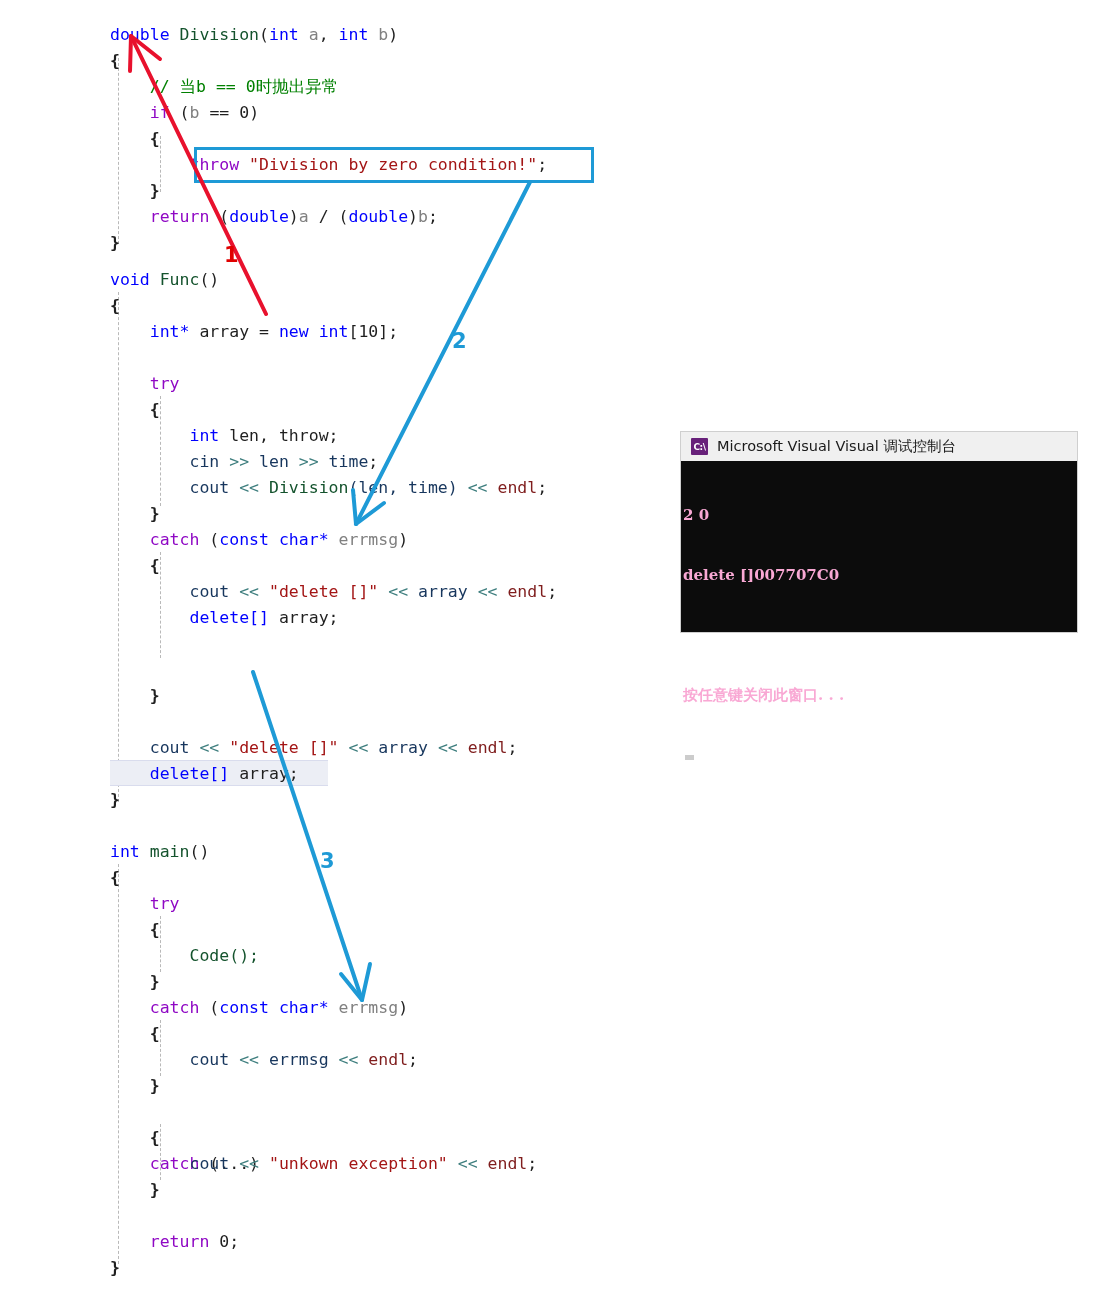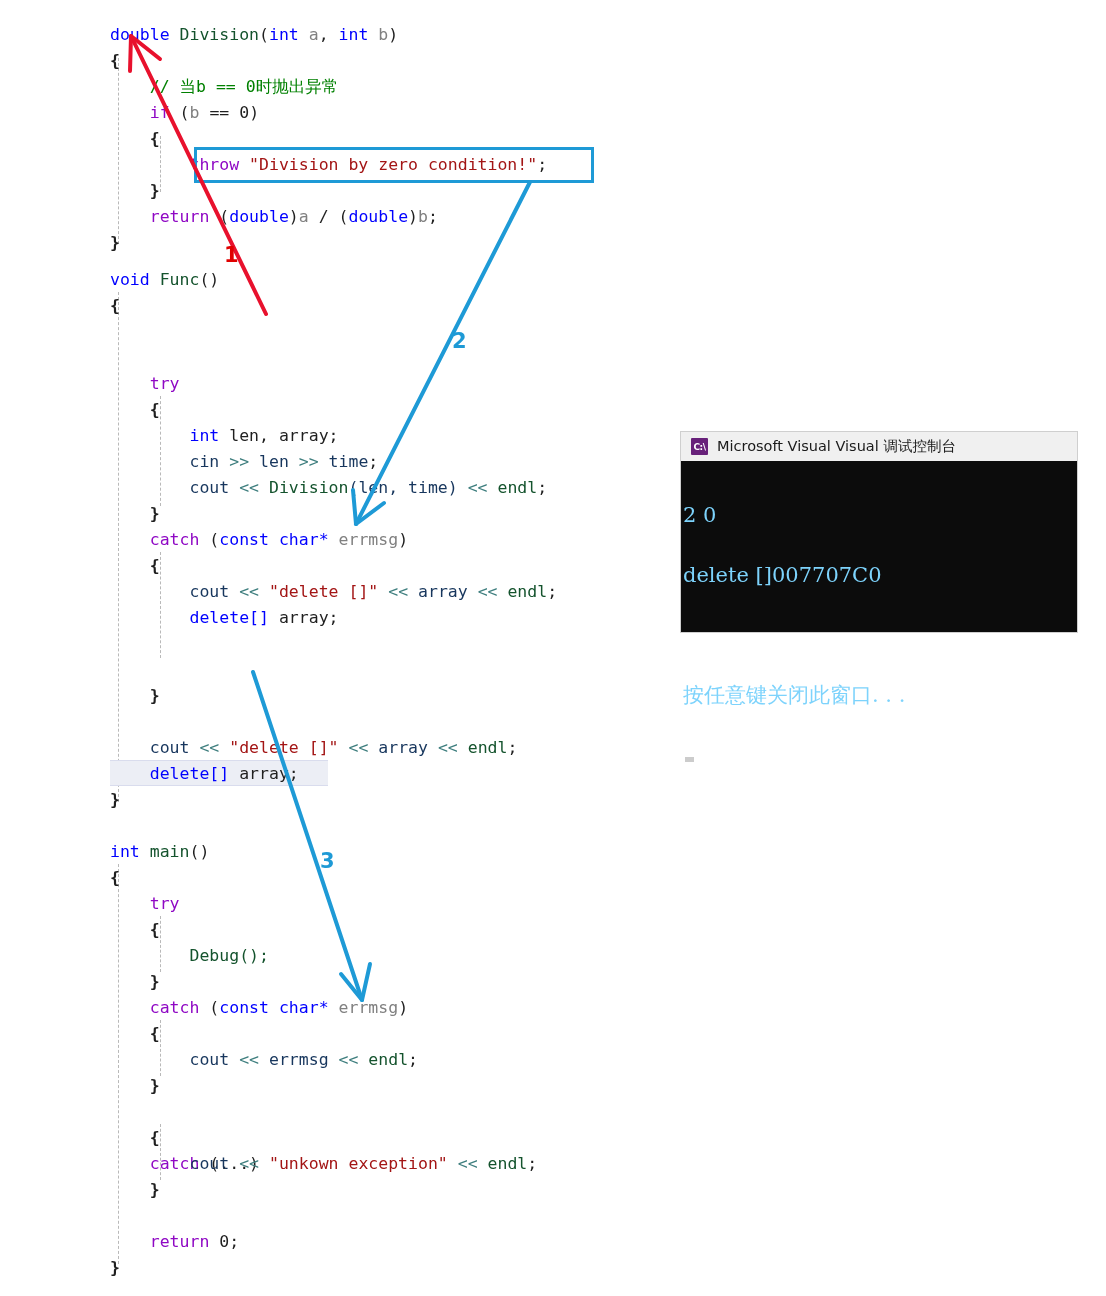--- a/index.html
+++ b/index.html
@@ -40,21 +40,21 @@
   .kw   { color: #0000ff; }            
   .ctl  { color: #8f08c4; }            
   .fn   { color: #14532d; }            
   .id   { color: #808080; }            
   .var  { color: #1f1f1f; }            
   .str  { color: #a31515; }            
   .cmt  { color: #008000; }            
   .num  { color: #1f1f1f; }            
   .strm { color: #17365d; }            
   .op   { color: #3f7f7f; }            
-  .endl { color: #14532d; margin-top: 40px; }            
+  .endl { color: #7f1d1d; margin-top: 40px; }            
   .punc { color: #1f1f1f; }
   .brace{ color: #1f1f1f; font-weight: bold; }
 
   
   .guide {
     position: absolute;
     width: 0;
     border-left: 1px dashed #b9b9b9;
   }
 
@@ -131,25 +131,26 @@
   }
   #console-title {
     margin-left: 9px;
     font-family: "DejaVu Sans", "Liberation Sans", sans-serif;
     font-size: 14.5px;
     color: #1a1a1a;
     white-space: nowrap;
   }
   #console-body {
     padding: 4px 0 0 2px;
-    color: #7dd3fc;
+    color: #f9a8d4;
     font-family: "DejaVu Serif", "Liberation Serif", serif;
-    font-size: 21px;
+    font-size: 15px;
     line-height: 20px;
     white-space: pre;
+    font-weight: bold;
   }
   #console-body .cline { height: 20px; }
   #console-cursor {
     display: inline-block;
     width: 9px;
     height: 5px;
     background: #cccccc;
     margin-left: 2px;
     margin-top: 10px;
   }
@@ -186,26 +187,27 @@
   <div class="code-line brace" style="top:178px;">    }</div>
 
   <div class="code-line" style="top:204px;">    <span class="ctl">return</span> <span class="punc">(</span><span class="kw">double</span><span class="punc">)</span><span class="id">a</span> <span class="punc">/</span> <span class="punc">(</span><span class="kw">double</span><span class="punc">)</span><span class="id">b</span><span class="punc">;</span></div>
 
   <div class="code-line brace" style="top:230px;">}</div>
 
   <div class="code-line" style="top:267px;"><span class="kw">void</span> <span class="fn">Func</span><span class="punc">()</span></div>
 
   <div class="code-line brace" style="top:293px;">{</div>
 
+  <div class="code-line" style="top:319px;">    <span class="kw">int*</span> <span class="var">array</span> <span class="punc">=</span> <span class="kw">new</span> <span class="kw">int</span><span class="num">[10]</span><span class="punc">;</span></div>
 
   <div class="code-line" style="top:371px;">    <span class="ctl">try</span></div>
 
   <div class="code-line brace" style="top:397px;">    {</div>
 
-  <div class="code-line" style="top:423px;">        <span class="kw">int</span> <span class="var">len, array;</span></div>
+  <div class="code-line" style="top:423px;">        <span class="kw">int</span> <span class="var">len, throw;</span></div>
 
   <div class="code-line" style="top:449px;">        <span class="strm">cin</span> <span class="op">&gt;&gt;</span> <span class="strm">len</span> <span class="op">&gt;&gt;</span> <span class="strm">time</span><span class="punc">;</span></div>
 
   <div class="code-line" style="top:475px;">        <span class="strm">cout</span> <span class="op">&lt;&lt;</span> <span class="fn">Division</span><span class="strm">(len, time)</span> <span class="op">&lt;&lt;</span> <span class="endl">endl</span><span class="punc">;</span></div>
 
   <div class="code-line brace" style="top:501px;">    }</div>
 
   <div class="code-line" style="top:527px;">    <span class="ctl">catch</span> <span class="punc">(</span><span class="kw">const</span> <span class="kw">char*</span> <span class="id">errmsg</span><span class="punc">)</span></div>
 
   <div class="code-line brace" style="top:553px;">    {</div>
@@ -224,21 +226,21 @@
   <div class="code-line brace" style="top:787px;">}</div>
 
   <div class="code-line" style="top:839px;"><span class="kw">int</span> <span class="fn">main</span><span class="punc">()</span></div>
 
   <div class="code-line brace" style="top:865px;">{</div>
 
   <div class="code-line" style="top:891px;">    <span class="ctl">try</span></div>
 
   <div class="code-line brace" style="top:917px;">    {</div>
 
-  <div class="code-line" style="top:943px;">        <span class="fn">Debug();</span></div>
+  <div class="code-line" style="top:943px;">        <span class="fn">Code();</span></div>
 
   <div class="code-line brace" style="top:969px;">    }</div>
 
   <div class="code-line" style="top:995px;">    <span class="ctl">catch</span> <span class="punc">(</span><span class="kw">const</span> <span class="kw">char*</span> <span class="id">errmsg</span><span class="punc">)</span></div>
 
   <div class="code-line brace" style="top:1021px;">    {</div>
 
   <div class="code-line" style="top:1047px;">        <span class="strm">cout</span> <span class="op">&lt;&lt;</span> <span class="strm">errmsg</span> <span class="op">&lt;&lt;</span> <span class="endl">endl</span><span class="punc">;</span></div>
 
   <div class="code-line brace" style="top:1073px;">    }</div>

